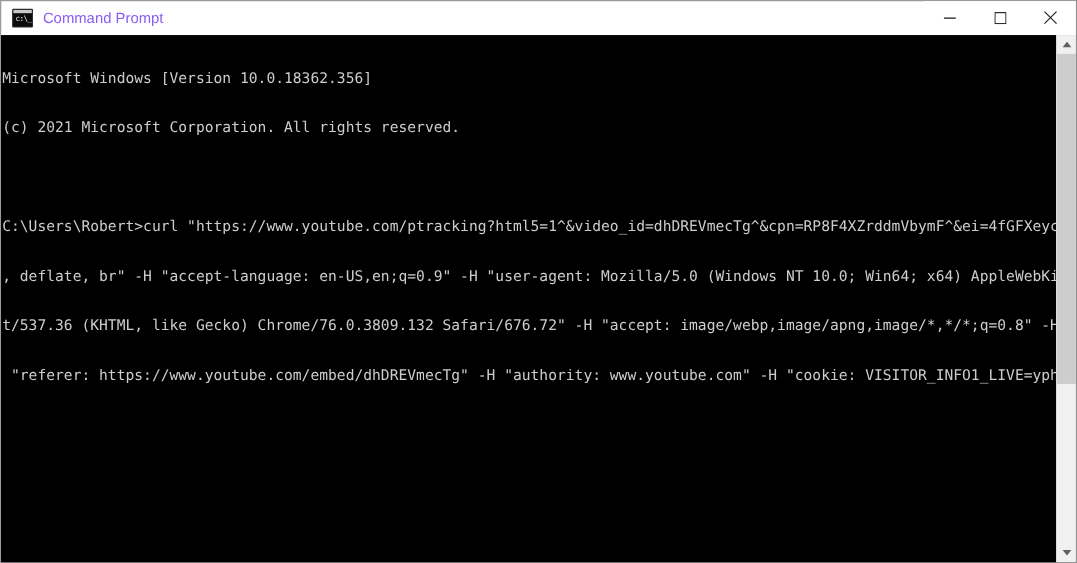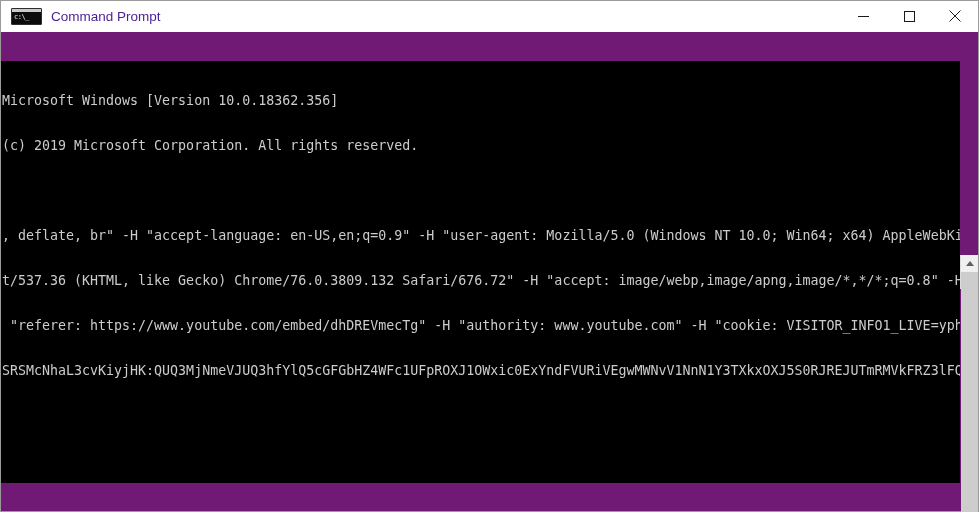--- a/index.html
+++ b/index.html
@@ -44,21 +44,20 @@
   #app-icon {
     width: 17px;
     height: 15px;
     background: #0b0b0b;
     border: 1px solid #2e2e2e;
     position: relative;
     flex: 0 0 auto;
     margin-right: 9px;
     border-radius: 1px;
     overflow: hidden;
-    padding-left: 12px;
   }
   #app-icon::before {
     content: "";
     position: absolute;
     top: 0; left: 0; right: 0;
     height: 3px;
     background: #c9c9c9;
   }
   #app-icon .glyph {
     position: absolute;
@@ -66,21 +65,21 @@
     top: 4px;
     color: #e8e8e8;
     font-family: "DejaVu Sans Mono", monospace;
     font-size: 7px;
     line-height: 8px;
     letter-spacing: -0.5px;
   }
   #title-text {
     font-family: "Liberation Sans", sans-serif;
     font-size: 13.5px;
-    color: #4c1d95;
+    color: #8b5cf6;
     white-space: nowrap;
   }
   #title-buttons {
     display: flex;
     flex: 0 0 auto;
     height: 30px;
   }
   .titlebtn {
     width: 46px;
     height: 30px;
@@ -91,21 +90,20 @@
   }
   .titlebtn svg { display: block; }
 
   
   #console-area {
     position: relative;
     flex: 1 1 auto;
     background: #701a75;
     display: flex;
     min-height: 0;
-    align-items: center;
   }
   #console {
     flex: 1 1 auto;
     background: #000000;
     color: #cccccc;
     font-family: "DejaVu Sans Mono", monospace;
     font-size: 13.3px;
     line-height: 15px;
     padding: 2px 0 0 1px;
     white-space: pre;
@@ -184,26 +182,26 @@
           <line x1="0.5" y1="0.5" x2="11.5" y2="11.5" stroke="#1a1a1a" stroke-width="1"></line>
           <line x1="11.5" y1="0.5" x2="0.5" y2="11.5" stroke="#1a1a1a" stroke-width="1"></line>
         </svg>
       </div>
     </div>
   </div>
 
   <div id="console-area">
     <div id="console">
       <div class="line">Microsoft Windows [Version 10.0.18362.356]</div>
-      <div class="line">(c) 2019 Microsoft Corporation. All rights reserved.</div>
+      <div class="line">(c) 2021 Microsoft Corporation. All rights reserved.</div>
       <div class="line"></div>
+      <div class="line">C:\Users\Robert&gt;curl "https://www.youtube.com/ptracking?html5=1^&amp;video_id=dhDREVmecTg^&amp;cpn=RP8F4XZrddmVbymF^&amp;ei=4fGFXeyc</div>
       <div class="line">, deflate, br" -H "accept-language: en-US,en;q=0.9" -H "user-agent: Mozilla/5.0 (Windows NT 10.0; Win64; x64) AppleWebKi</div>
       <div class="line">t/537.36 (KHTML, like Gecko) Chrome/76.0.3809.132 Safari/676.72" -H "accept: image/webp,image/apng,image/*,*/*;q=0.8" -H</div>
       <div class="line"> "referer: https://www.youtube.com/embed/dhDREVmecTg" -H "authority: www.youtube.com" -H "cookie: VISITOR_INFO1_LIVE=yph</div>
-      <div class="line">SRSMcNhaL3cvKiyjHK:QUQ3MjNmeVJUQ3hfYlQ5cGFGbHZ4WFc1UFpROXJ1OWxic0ExYndFVURiVEgwMWNvV1NnN1Y3TXkxOXJ5S0RJREJUTmRMVkFRZ3lFQ</div>
       
       
       
       
       
     </div>
 
     <div id="scrollbar">
       <div class="sb-arrow up">
           <span class="tri"></span>

